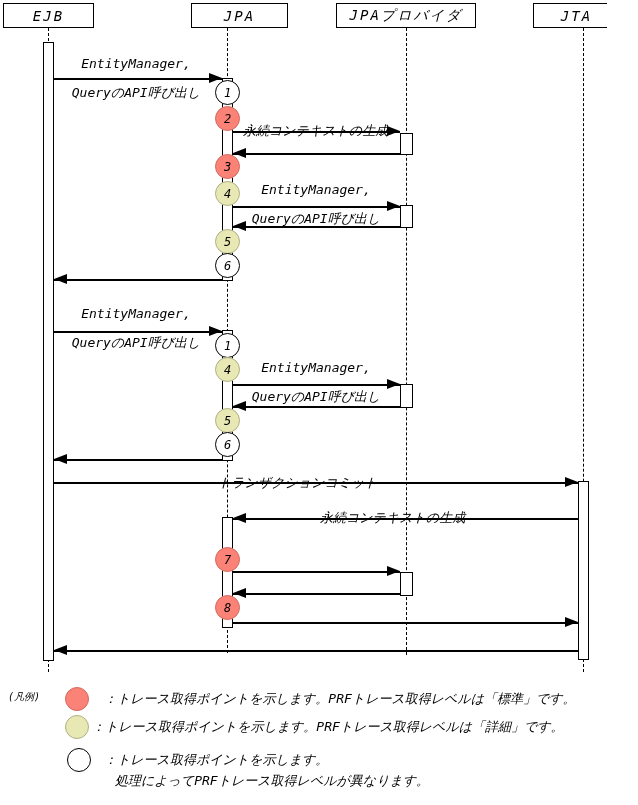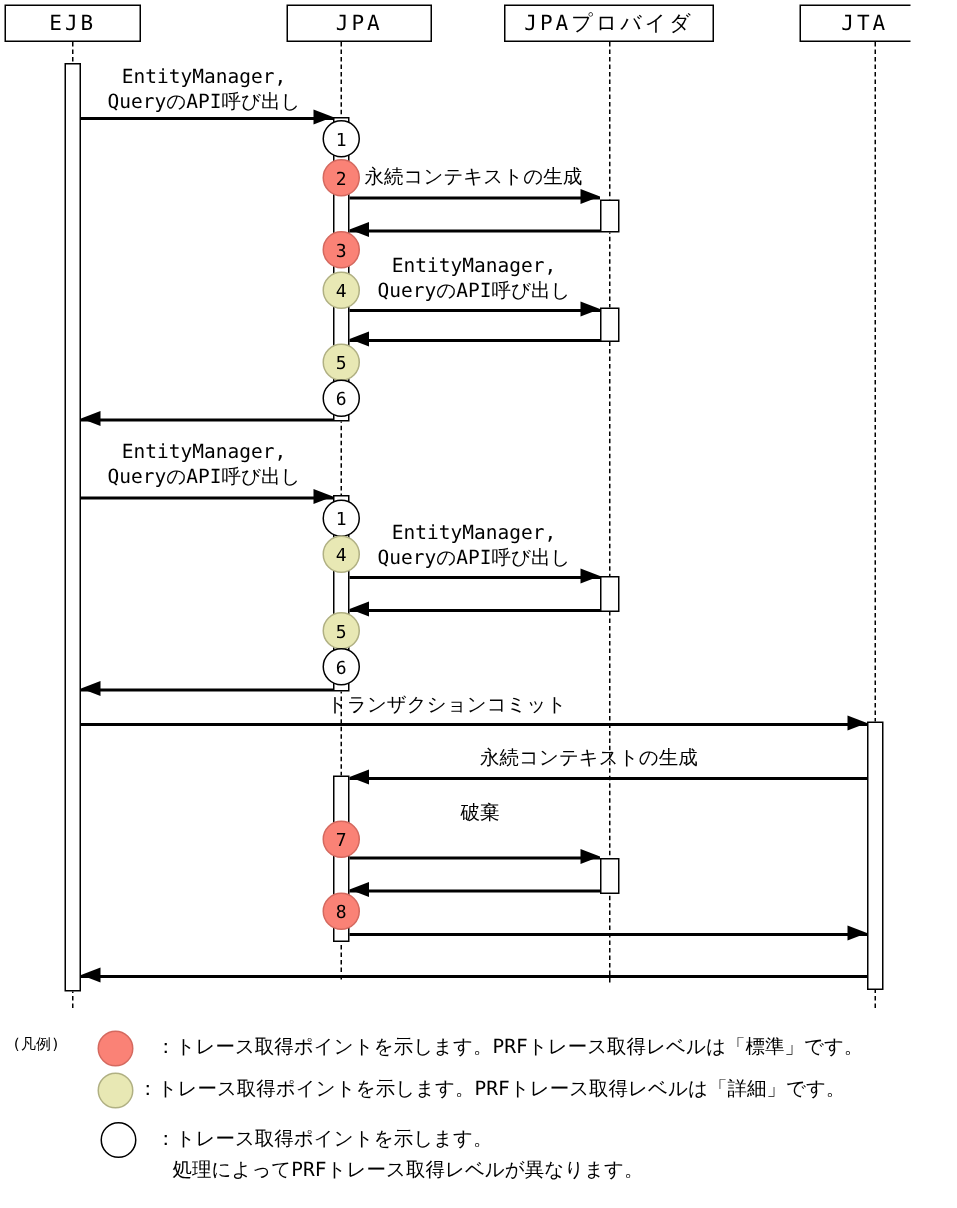--- a/index.html
+++ b/index.html
@@ -1,35 +1,35 @@
 <!DOCTYPE html>
 <html><head>
 <meta charset="utf-8">
 <style>
   html,body{margin:0;padding:0;background:#fff;}
   #canvas{
     position:relative;width:607px;height:805px;background:#fff;overflow:hidden;
-    font-family:"DejaVu Sans Mono","DejaVu Sans",sans-serif;color:#000;
+    font-family:"DejaVu Sans Mono","DejaVu Sans",sans-serif;color:#000;font-style:italic;
   }
   .actor-box{
     position:absolute;top:3px;height:25px;border:1px solid #000;background:#fff;
     display:flex;align-items:center;justify-content:center;
     font-size:14px;letter-spacing:2px;box-sizing:border-box;
   }
   .lifeline{position:absolute;width:0;border-left:1px dashed #000;}
   .activation{position:absolute;background:#fff;border:1px solid #000;box-sizing:border-box;}
   .msg-line{position:absolute;height:2px;background:#000;}
   .arrow-head{position:absolute;width:0;height:0;border-top:5px solid transparent;border-bottom:5px solid transparent;}
   .trace-point{
     position:absolute;width:23px;height:23px;border-radius:50%;
     display:flex;align-items:center;justify-content:center;
     font-size:12px;line-height:12px;background:#fff;border:1px solid #000;box-sizing:content-box;
   }
   .msg-label{position:absolute;font-size:13px;line-height:17px;white-space:nowrap;}
-  .msg-label div{white-space:nowrap;}
+  .msg-label div{white-space:nowrap;margin-top:12px;}
   .legend-title{position:absolute;font-size:10px;line-height:15px;}
   .legend-circle{position:absolute;width:22px;height:22px;border-radius:50%;box-sizing:content-box;}
   .legend-text{position:absolute;font-size:13px;line-height:15px;white-space:nowrap;}
 </style>
 </head>
 <body>
 
 <div id="canvas">
   <div id="sequence-diagram">
       <div class="lifeline" style="left: 48px; top: 28px; height: 644px;"></div>
@@ -112,21 +112,20 @@
         <div class="">EntityManager,</div>
         <div class="">QueryのAPI呼び出し</div>
       </div>
       <div class="msg-label" style="left: 218px; top: 462px; width: 180px; text-align: left;">
         <div class="">トランザクションコミット</div>
       </div>
       <div class="msg-label" style="left: 320px; top: 497px; width: 180px; text-align: left;">
         <div class="">永続コンテキストの生成</div>
       </div>
       <div class="msg-label" style="left: 240px; top: 534px; width: 160px; text-align: center;">
-        <div class="">破棄</div>
       </div>
     </div>
   <div class="legend-title" style="left: 8px; top: 689px;">(凡例)</div>
   <div id="legend">
       <div class="legend-circle" style="left: 65px; top: 687px; background: rgb(250, 130, 118); border: 1px solid rgb(212, 105, 95);"></div>
       <div class="legend-text" style="left: 104px; top: 691px;">：トレース取得ポイントを示します。PRFトレース取得レベルは「標準」です。</div>
       <div class="legend-circle" style="left: 65px; top: 715px; background: rgb(232, 232, 180); border: 1px solid rgb(176, 176, 131);"></div>
       <div class="legend-text" style="left: 92px; top: 719px;">：トレース取得ポイントを示します。PRFトレース取得レベルは「詳細」です。</div>
       <div class="legend-circle" style="left: 67px; top: 748px; background: rgb(255, 255, 255); border: 1px solid rgb(0, 0, 0);"></div>
       <div class="legend-text" style="left: 104px; top: 752px;">：トレース取得ポイントを示します。</div>

